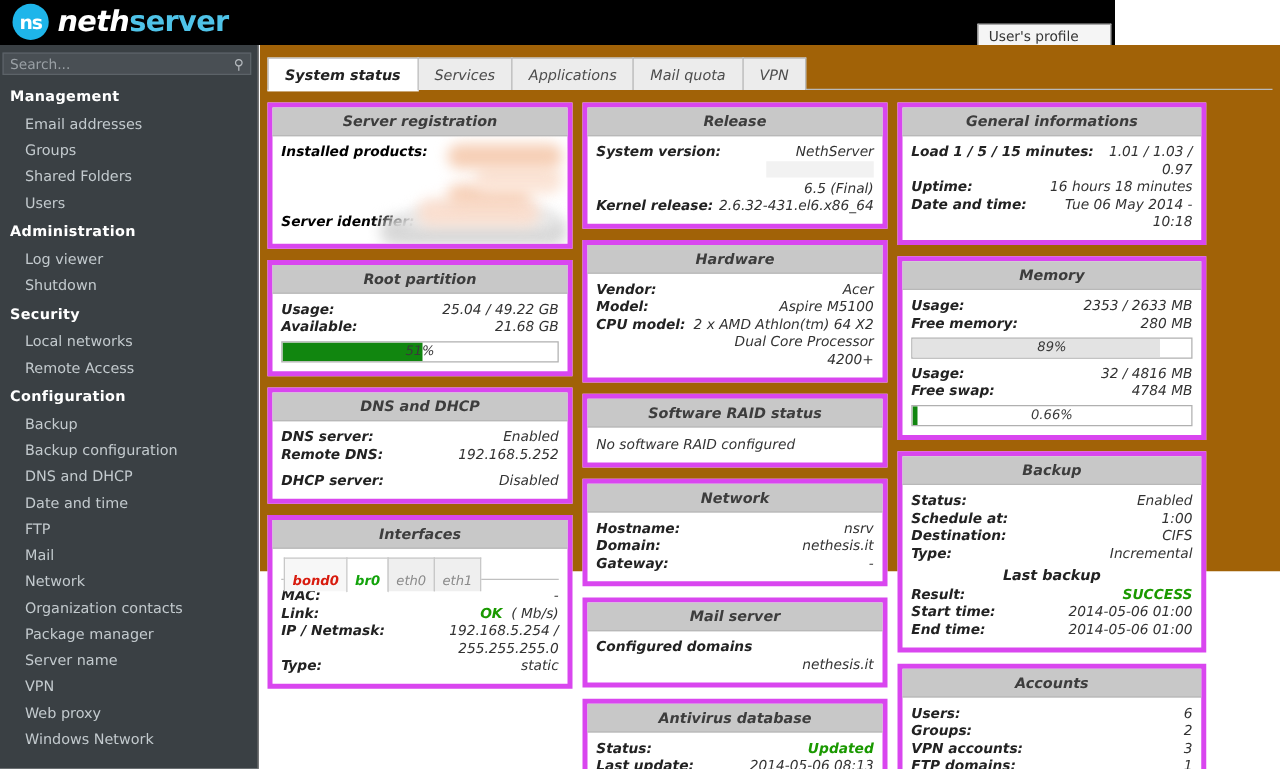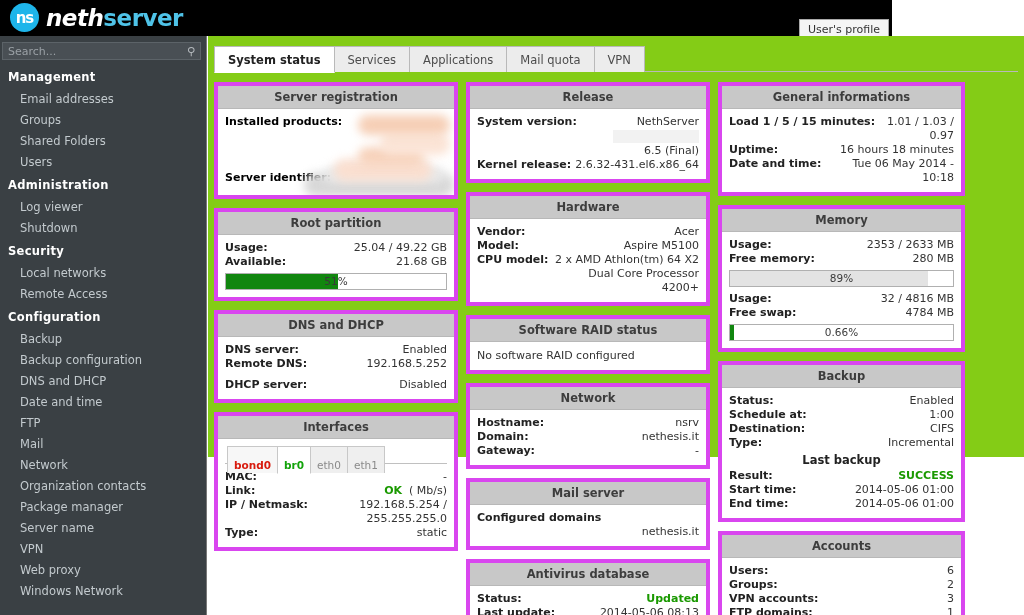--- a/index.html
+++ b/index.html
@@ -31,21 +31,21 @@
   }
   #logo-text { font-size: 23px; font-weight: bold; letter-spacing: -0.5px; }
   .logo-neth { color: #ffffff; font-style: italic; }
   .logo-server { color: #4fc3e8; }
 
   #user-profile-btn {
     position: absolute; right: 3px; top: 19px;
     background: #f5f5f5;
     border: 1px solid #a9a9a9;
     border-bottom: none;
-    padding: 3px 8px 4px 8px;
+    padding: 3px 25px 4px 8px;
     font-size: 11px; color: #333;
     cursor: pointer;
   }
 
   
   #sidebar {
     position: absolute; left: 0; top: 36px;
     width: 207px; height: 579px;
     background: #3a4044;
     border-right: 1px solid #787878;
@@ -80,21 +80,22 @@
     color: #c3cace;
     font-size: 11.5px;
     padding: 3.5px 0 3.5px 20px;
     cursor: pointer;
   }
 
   
   #content {
     position: absolute; left: 208px; top: 36px;
     width: 816px; height: 421px;
-    background: #84cc16;
+    background: #a16207;
+    font-style: italic;
   }
   #tabbar {
     position: relative;
     height: 27px;
     margin: 9px 6px 0 6px;
     border-bottom: 1px solid #b9b9b9;
   }
   .tab {
     display: inline-block;
     padding: 6px 13px 5px 13px;

